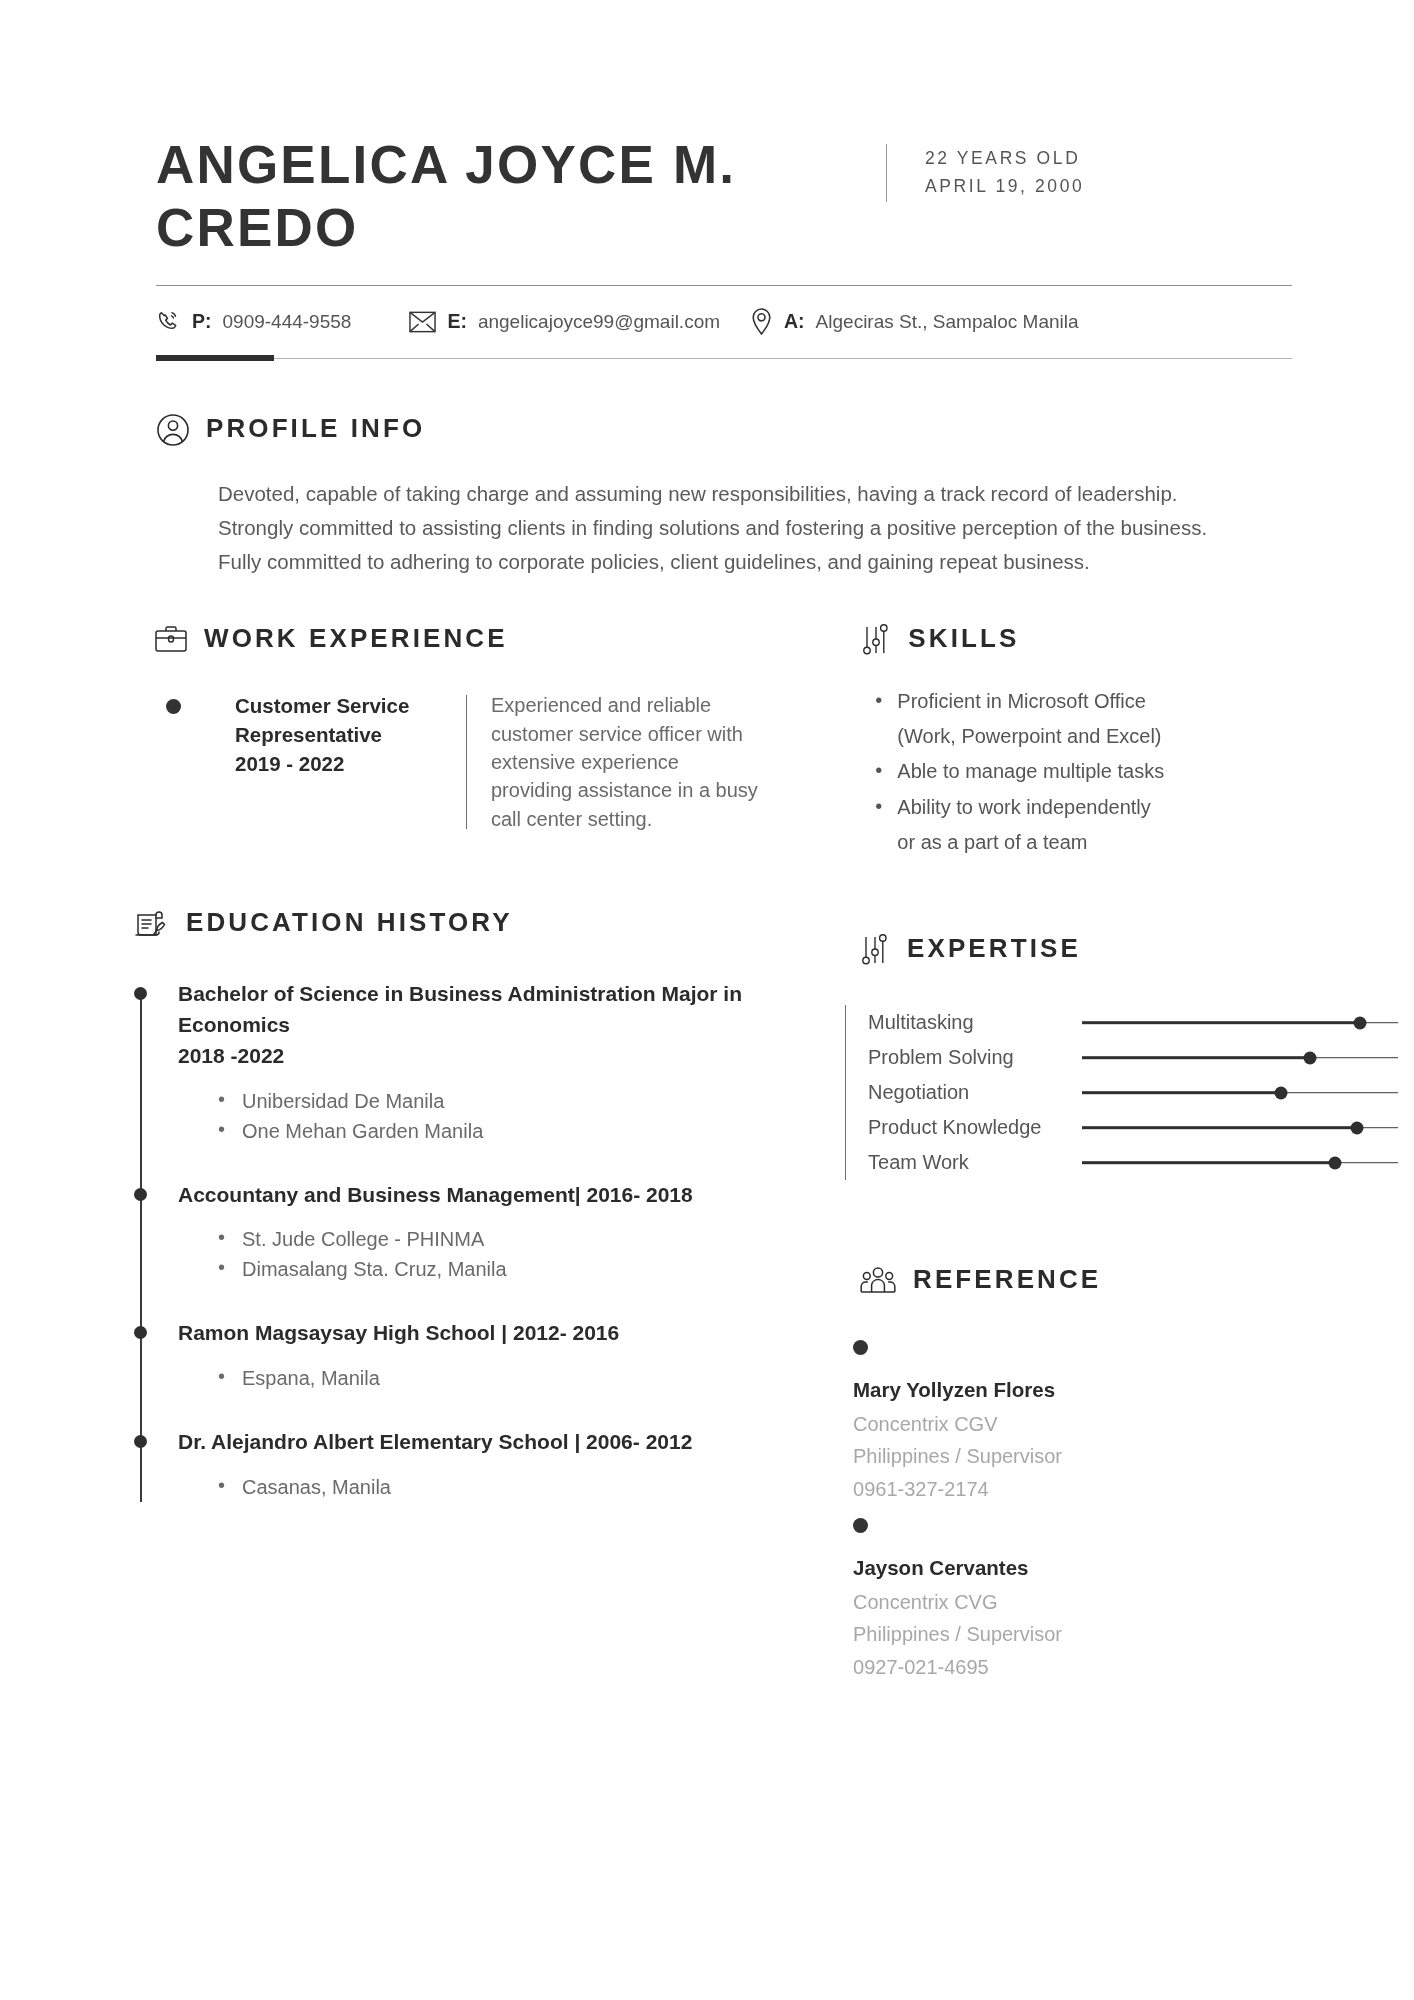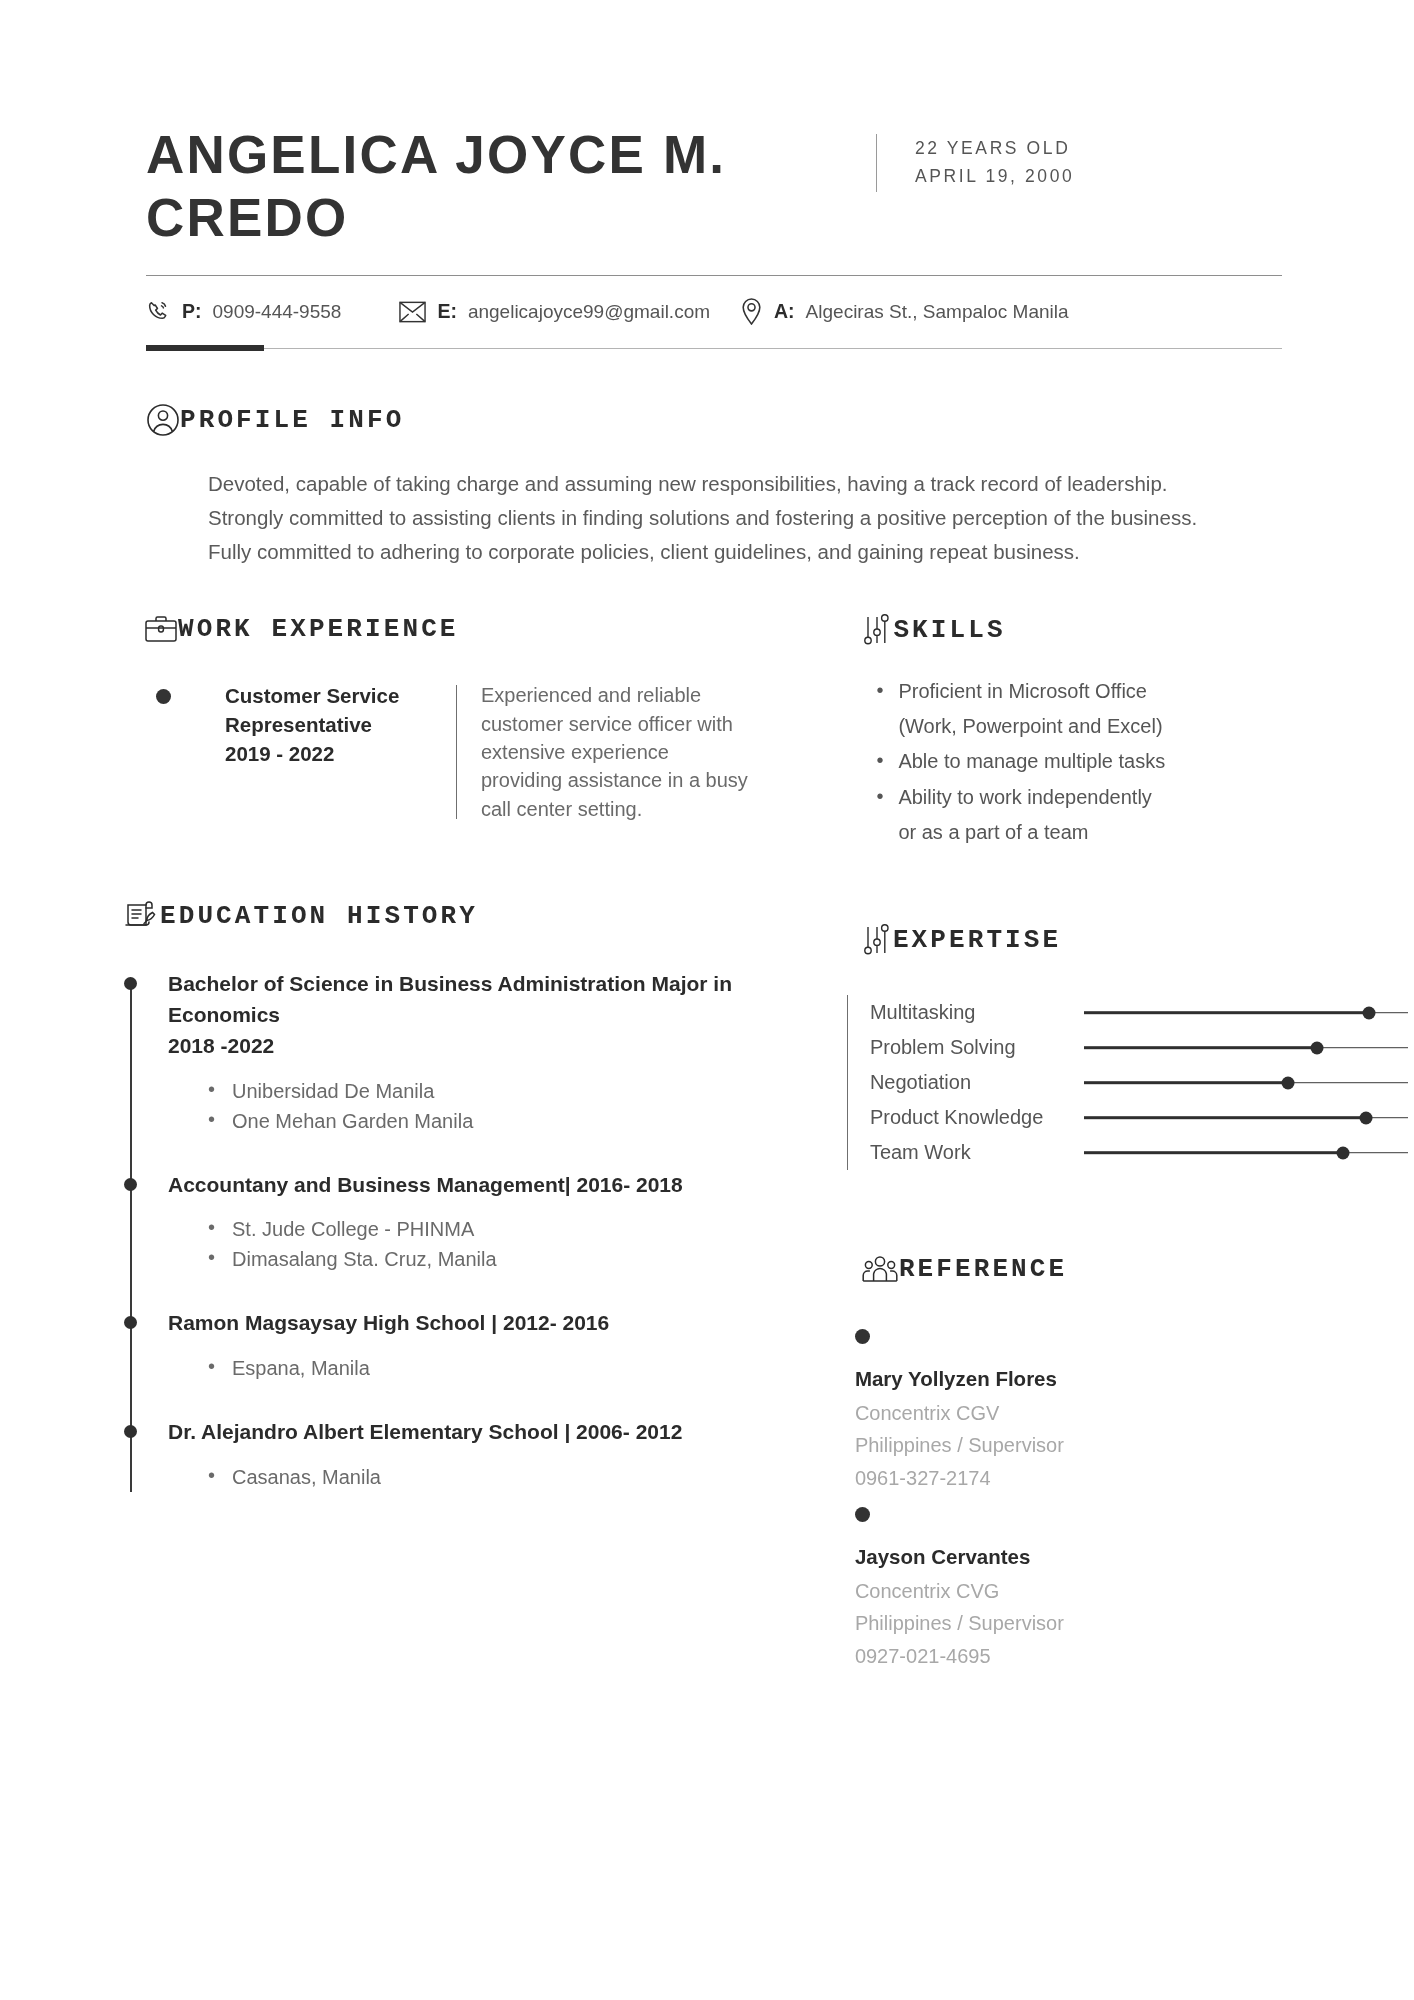--- a/index.html
+++ b/index.html
@@ -11,21 +11,21 @@
   body {
     width: 1414px;
     min-height: 2000px;
     position: relative;
     color: #3a3a3a;
   }
   .page {
     position: relative;
     width: 1414px;
     min-height: 2000px;
-    padding: 6px;
+    padding: 16px;
   }
 
   
   .header { padding: 118px 128px 0 140px; }
   .name-row {
     display: flex;
     align-items: flex-start;
     gap: 0;
   }
   .name {
@@ -99,23 +99,21 @@
   }
   .rule-thin {
     height: 1px;
     background: #b4b4b4;
     flex: 1;
   }
 
   
   .sec-head {
     display: flex;
-    align-items: center;
-    gap: 0;
-    font-family: Liberation Mono, monospace;
+    gap: 16px;
   }
   .sec-title {
     font-size: 26px;
     font-weight: 800;
     letter-spacing: 3.1px;
     color: #2b2b2b;
     text-transform: uppercase;
   }
   .sec-icon { flex: 0 0 auto; display: flex; align-items: center; }
 

